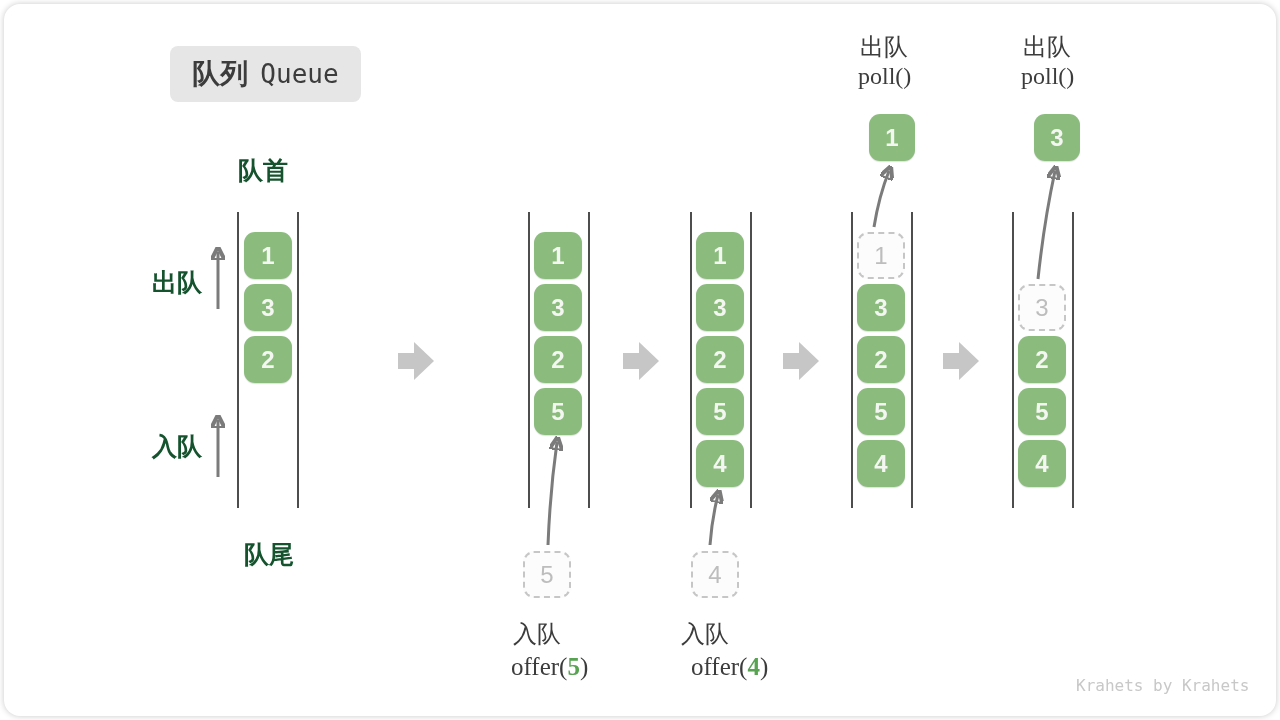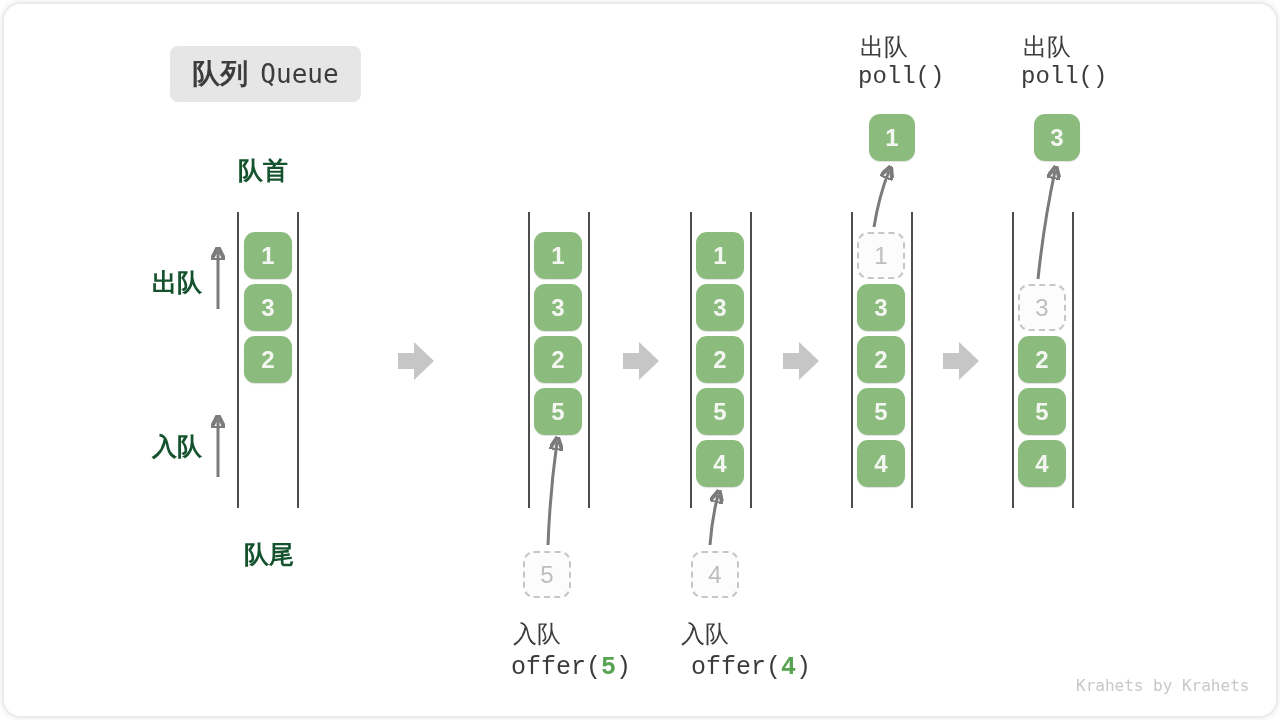--- a/index.html
+++ b/index.html
@@ -21,21 +21,21 @@
         border-radius:16px;box-shadow:0 0 6px rgba(0,0,0,.22);}
 
   .title-badge{position:absolute;left:170px;top:46px;width:191px;height:56px;
     background:var(--title-badge-bg);border-radius:8px;display:flex;align-items:center;
     justify-content:center;gap:12px;}
   .title-zh{font-weight:bold;font-size:28px;color:var(--text-dark);}
   .title-en{font-family:"DejaVu Sans Mono",monospace;font-size:26px;color:var(--text-dark);}
 
   .side-label{position:absolute;font-weight:bold;font-size:25px;color:#14532d;white-space:nowrap;}
   .op-zh{position:absolute;font-size:24px;color:var(--text-dark);white-space:nowrap;}
-  .op-code{position:absolute;font-family:Liberation Mono, monospace;font-size:25px;
+  .op-code{position:absolute;font-family:Liberation Serif, serif;font-size:25px;
     color:var(--text-dark);white-space:nowrap;}
   .op-code .arg{color:var(--code-arg-green);font-weight:bold;}
 
   .wall{position:absolute;top:212px;width:2px;height:296px;background:var(--wall-gray);}
 
   .gbox{position:absolute;width:48px;height:47px;border-radius:11px;background:var(--box-green);
     color:#F4F7F1;font-weight:bold;font-size:24px;display:flex;align-items:center;
     justify-content:center;box-shadow:0 1px 1px rgba(0,0,0,.12);}
   .gbox.popped{width:46px;}
   .ghostbox{position:absolute;width:48px;height:47px;border-radius:11px;

